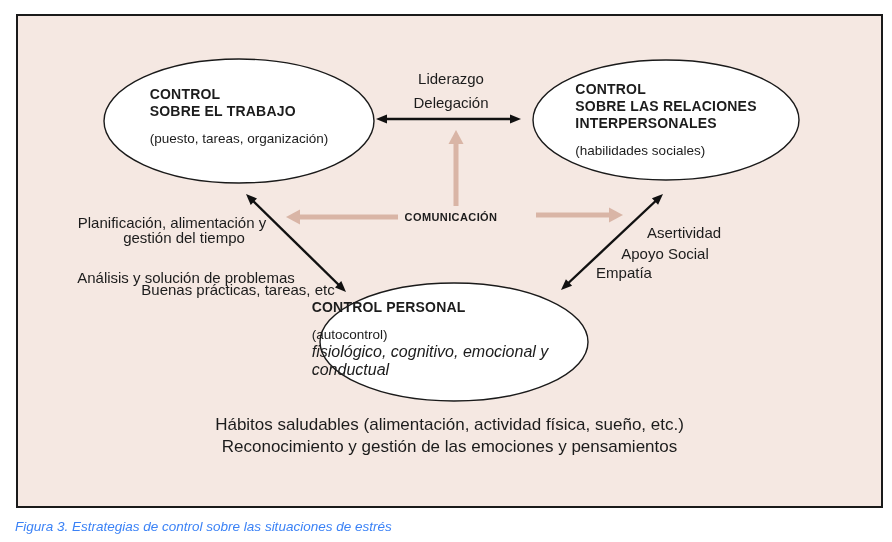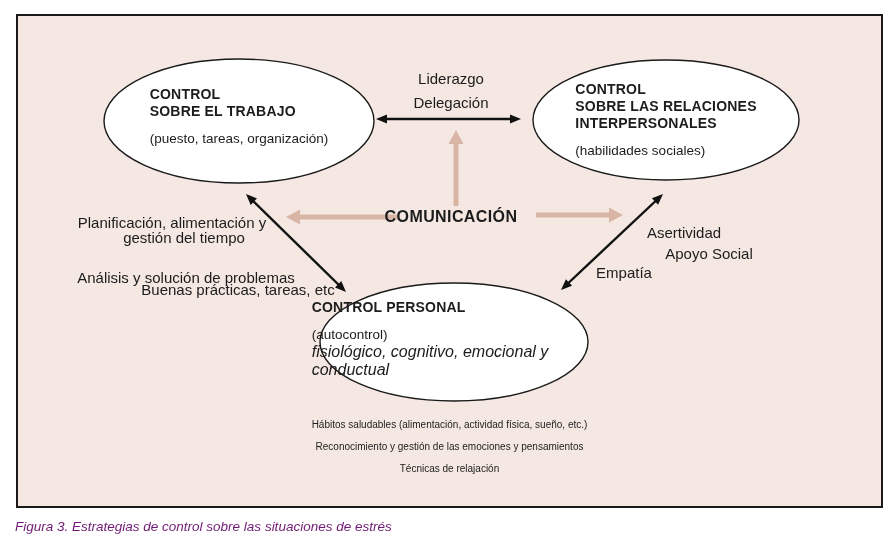--- a/index.html
+++ b/index.html
@@ -13,26 +13,26 @@
     background: #f5e8e2; border: 2px solid #1a1a1a;
   }
   .layer { position: absolute; left: 0; top: 0; width: 100%; height: 100%; }
   .abs { position: absolute; transform: translate(-50%, -50%); white-space: nowrap; }
   .node { position: absolute; transform: translate(-50%, -50%); text-align: left; }
   .nt { font-weight: bold; font-size: 14px; line-height: 17px; letter-spacing: .2px; white-space: nowrap; }
   .ns { font-size: 13.5px; line-height: 17px; white-space: nowrap; }
   .ni { font-size: 16px; font-style: italic; line-height: 17.5px; white-space: nowrap; }
   .spacer { height: 10px; }
   .edge-lbl { font-size: 15px; }
-  .center-lbl { font-weight: bold; font-size: 16px; letter-spacing: .4px; }
+  .center-lbl { font-weight: bold; font-size: 11px; letter-spacing: .4px; }
   .strategies { position: absolute; left: 0; right: 0; top: 398px; text-align: center; }
-  .strategies div { font-size: 10px; line-height: 22px; }
+  .strategies div { font-size: 17px; line-height: 22px; }
   .caption {
     position: absolute; left: 15px; top: 519px;
-    font-style: italic; font-size: 13.5px; color: #701a75;
+    font-style: italic; font-size: 13.5px; color: #3b82f6;
   }
 </style>
 </head>
 <body>
 
 <div class="panel">
 
   <svg class="layer" width="863" height="490" viewBox="0 0 863 490">
 
     <ellipse cx="221" cy="105" rx="135" ry="62" fill="#ffffff" stroke="#1a1a1a" stroke-width="1.4"></ellipse>
@@ -98,24 +98,23 @@
   <div class="abs edge-lbl" style="left:433px; top:86px;">Delegación</div>
 
   <div class="abs center-lbl" style="left:433px; top:201px;">COMUNICACIÓN</div>
 
   <div class="abs edge-lbl" style="left:154px; top:206px;">Planificación, alimentación y</div>
   <div class="abs edge-lbl" style="left:166px; top:221px;">gestión del tiempo</div>
   <div class="abs edge-lbl" style="left:168px; top:261px;">Análisis y solución de problemas</div>
   <div class="abs edge-lbl" style="left:220px; top:273px;">Buenas prácticas, tareas, etc</div>
 
   <div class="abs edge-lbl" style="left:666px; top:216px;">Asertividad</div>
-  <div class="abs edge-lbl" style="left:647px; top:237px;margin-left:44px;">Apoyo Social</div>
+  <div class="abs edge-lbl" style="left:647px; top:237px;">Apoyo Social</div>
   <div class="abs edge-lbl" style="left:606px; top:256px;">Empatía</div>
 
   <div class="strategies">
     <div>Hábitos saludables (alimentación, actividad física, sueño, etc.)</div>
     <div>Reconocimiento y gestión de las emociones y pensamientos</div>
-    <div>Técnicas de relajación</div>
   </div>
 
 </div>
 
 <div class="caption">Figura 3. Estrategias de control sobre las situaciones de estrés</div>
 
 </body></html>

